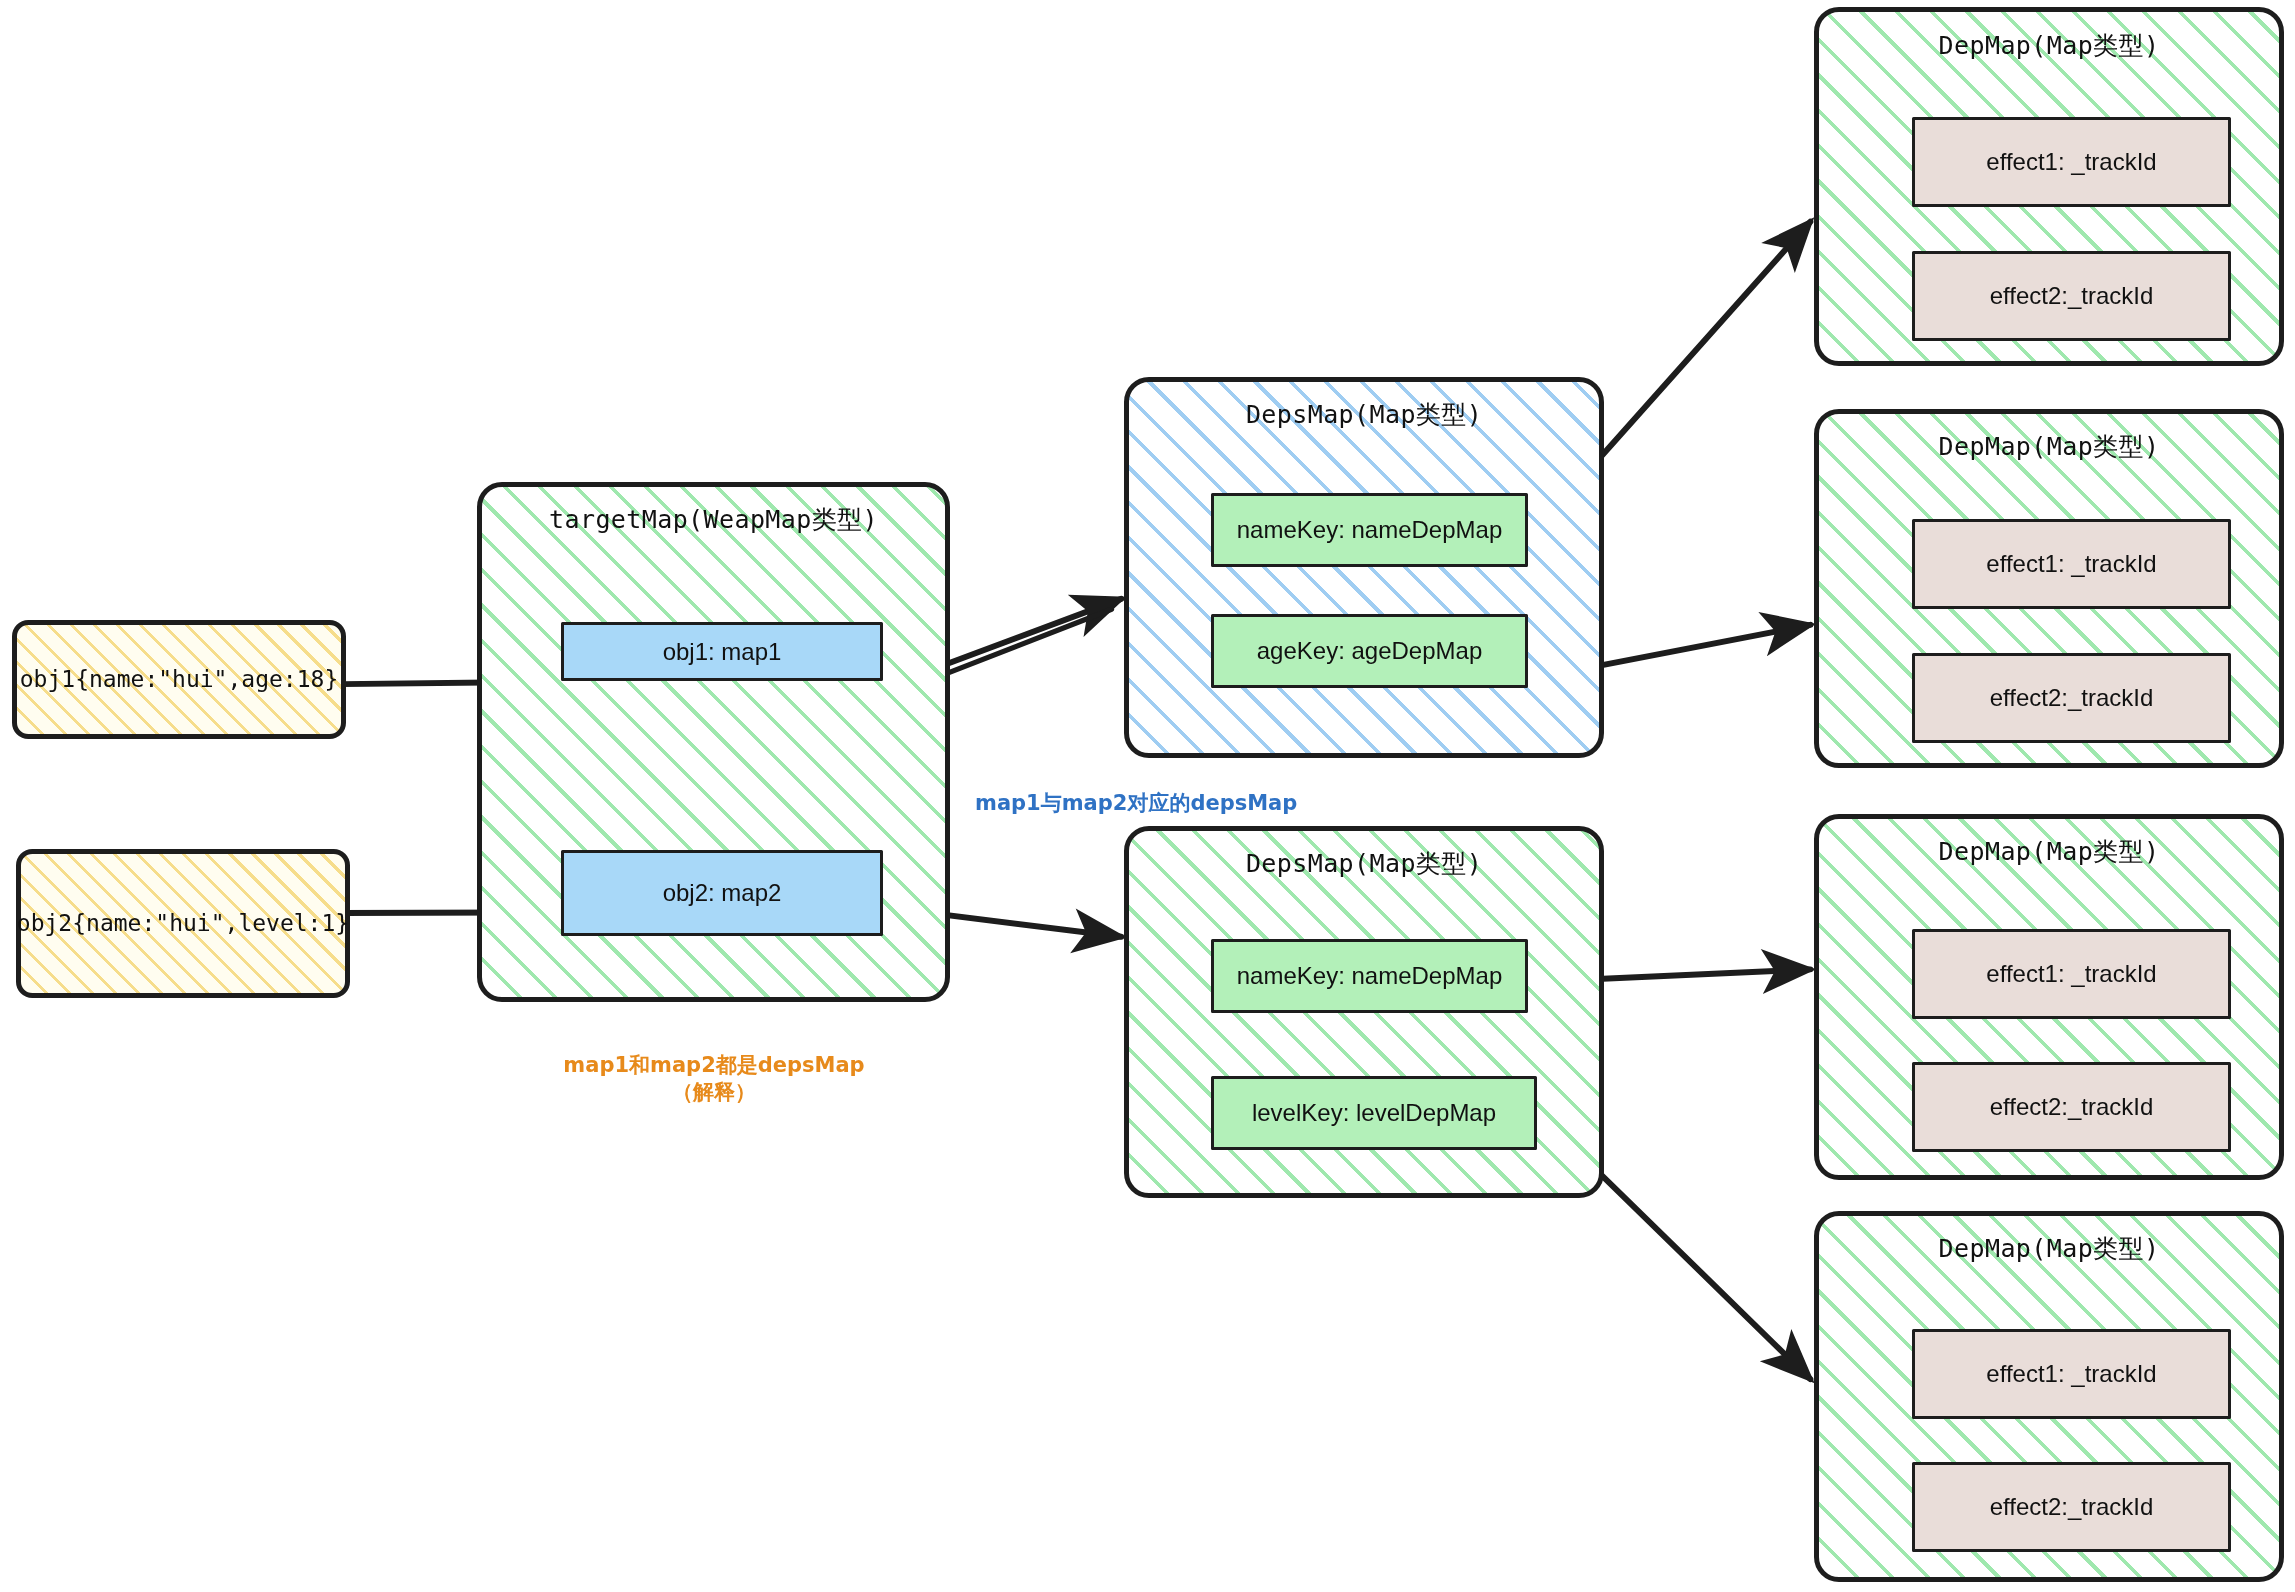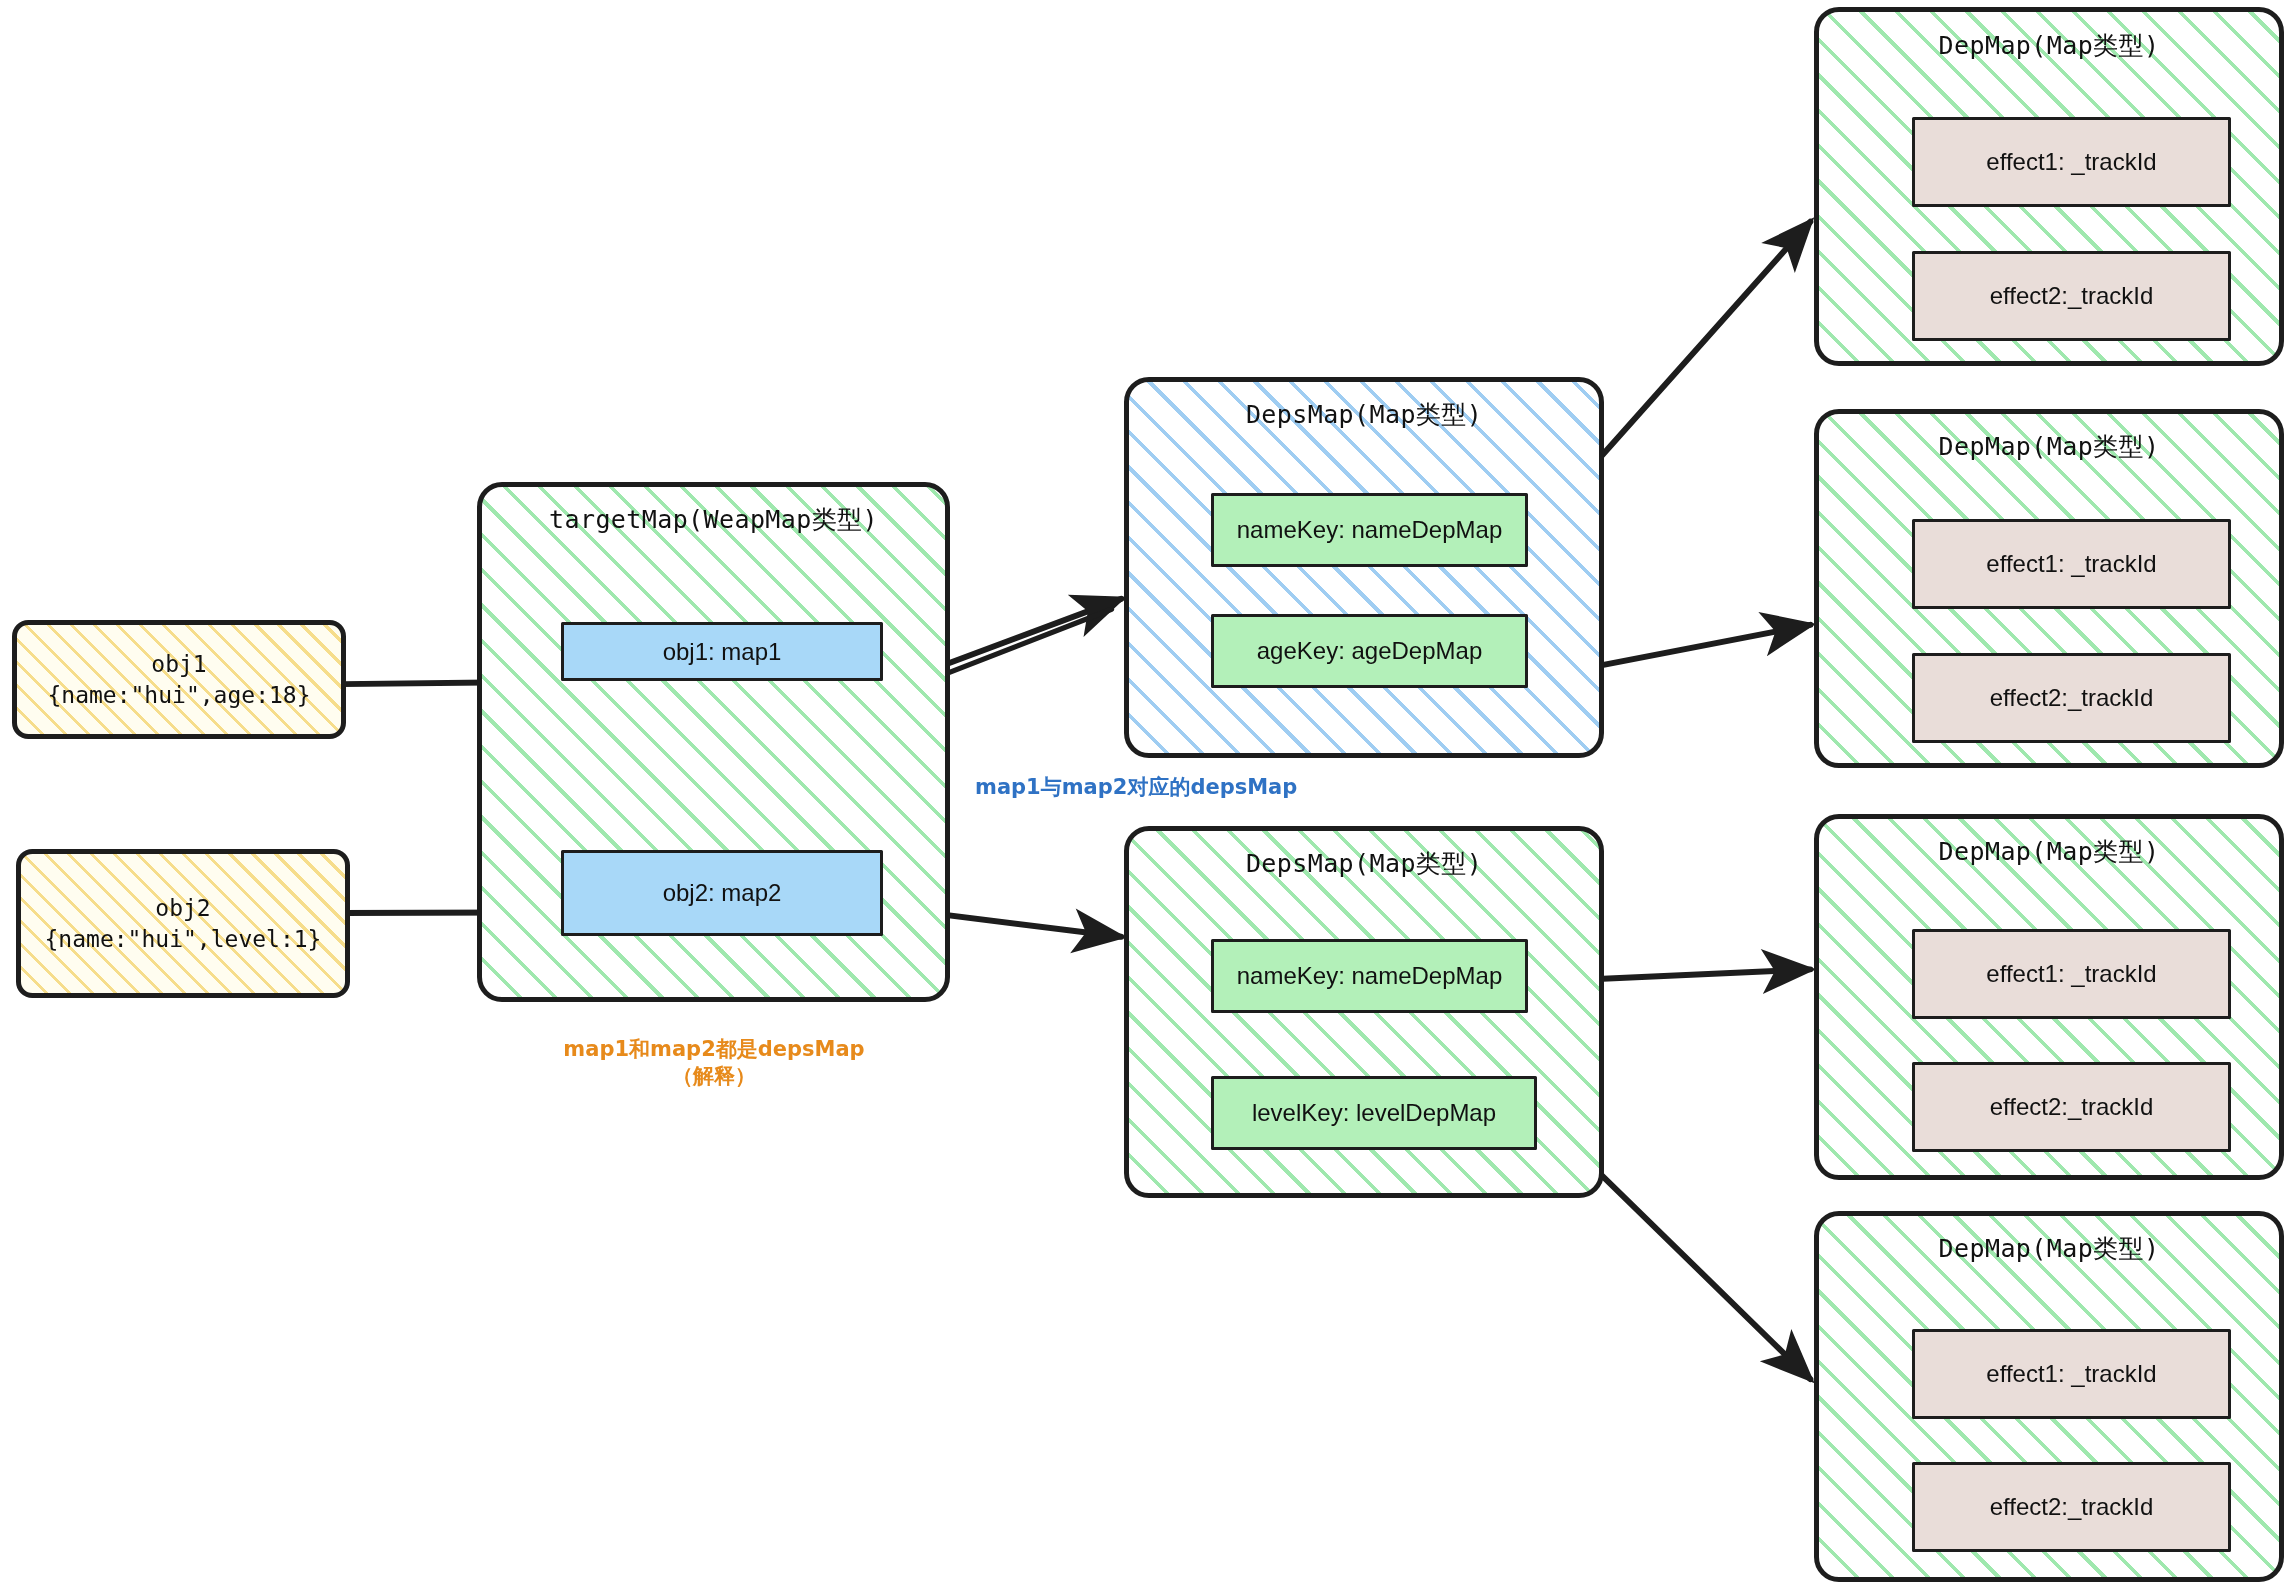--- a/index.html
+++ b/index.html
@@ -43,29 +43,29 @@
     font-size:24px;color:#111;white-space:nowrap;
     font-family:Liberation Sans, sans-serif;
   }
   .item.blue{background:#a8d8f8;}
   .item.green{background:#b3f0b9;}
   .item.beige{background:#e9ddd9;}
 
   
   .objbox{
     position:absolute;box-sizing:border-box;border:5.2px solid #1d1d1d;border-radius:16.3px;
-    display:flex;flex-direction:column;align-items:center;justify-content:center;
+    display:flex;flex-direction:row;align-items:center;justify-content:center;
     font-size:23px;line-height:1.32;color:#111;white-space:nowrap;
     font-family:"DejaVu Sans Mono","Liberation Mono",monospace;
   }
 
   
   .note{
     position:absolute;text-align:center;white-space:pre-line;line-height:1.3;
-    font-family:"DejaVu Sans","Liberation Sans",sans-serif;font-weight:700;
+    font-family:"DejaVu Sans","Liberation Sans",sans-serif;font-weight:700;margin-top:16px;
   }
   .note.blue{color:#2f72c4;font-size:21px;}
   .note.orange{color:#e78a1b;font-size:21px;}
 
   svg.links{position:absolute;left:0;top:0;width:2295px;height:1592px;pointer-events:none;}
 </style>
 </head>
 <body>
 
 <div id="stage">

